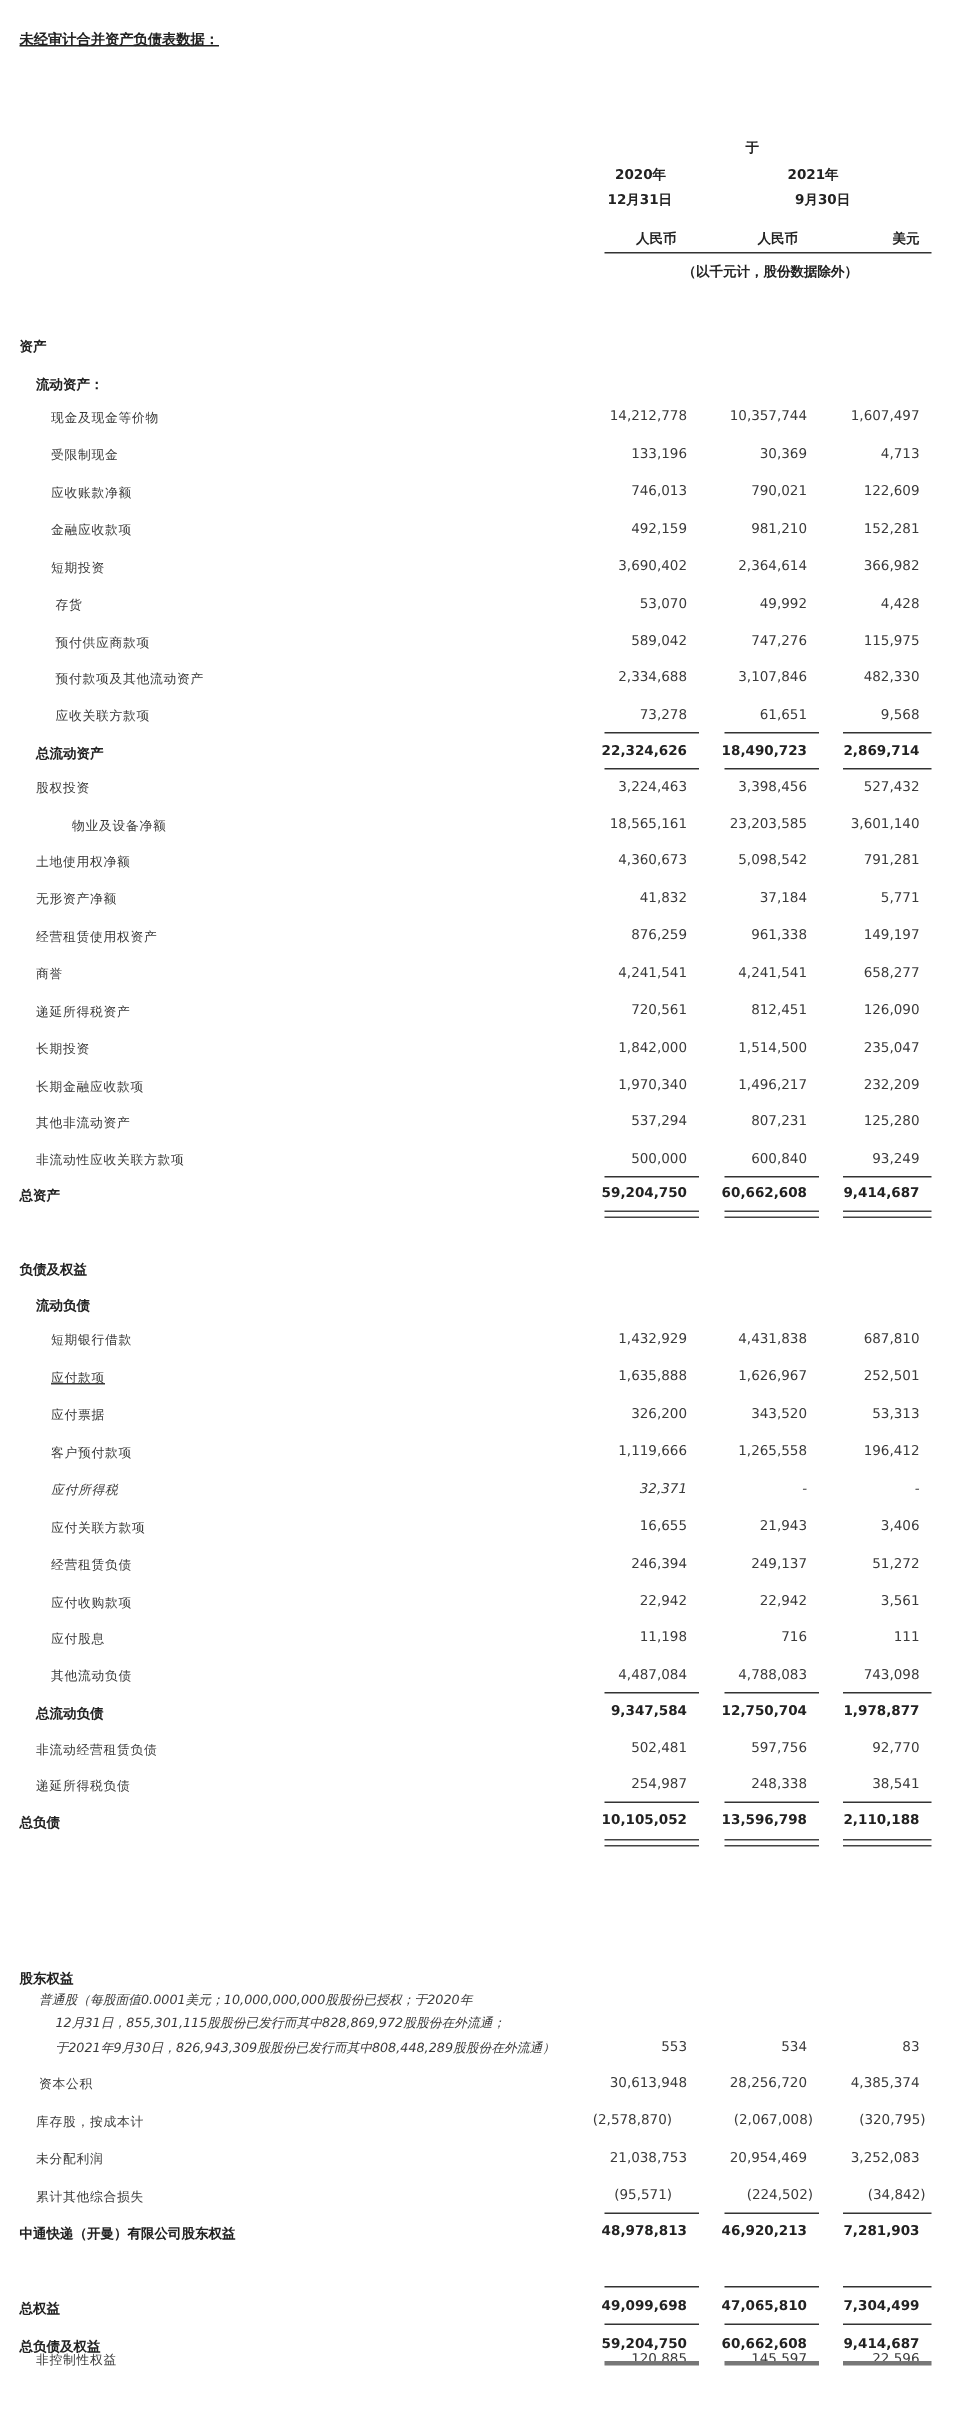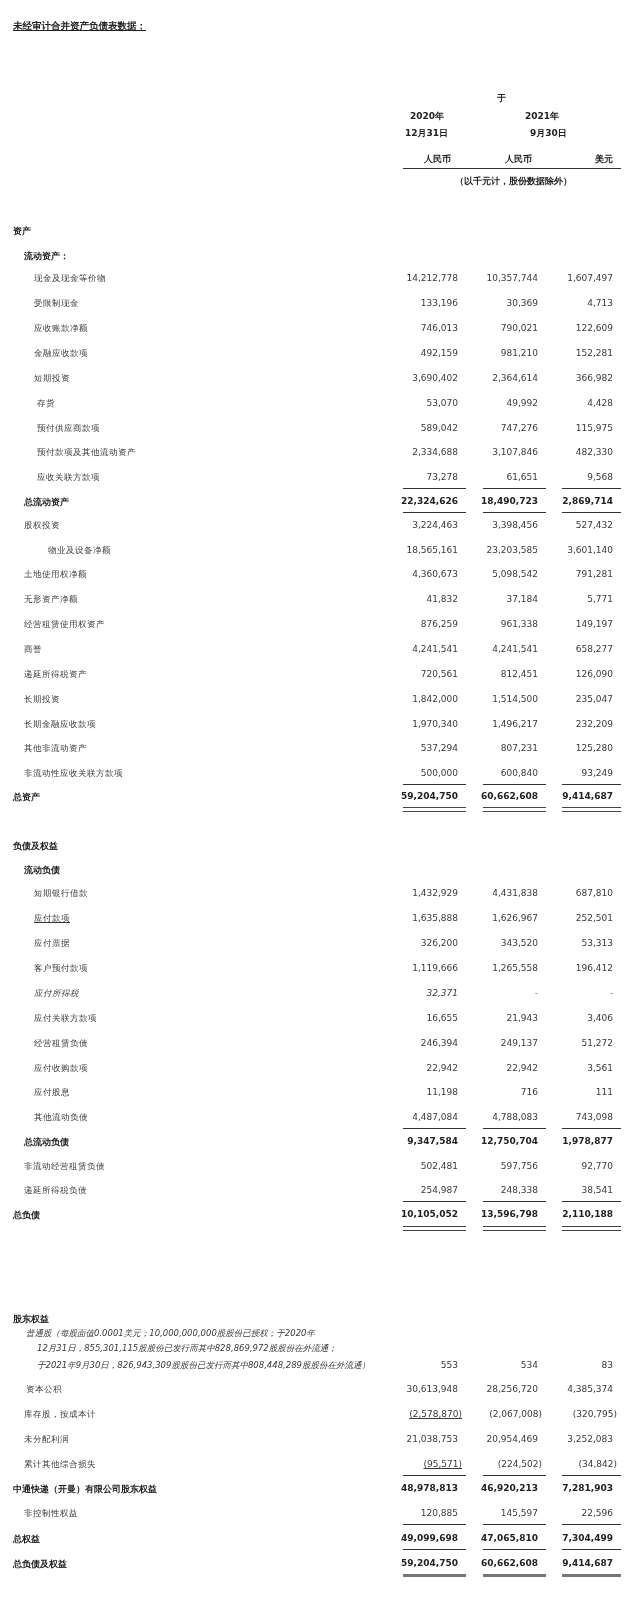--- a/index.html
+++ b/index.html
@@ -16,21 +16,21 @@
     .hdr-line { position: absolute; left: 403px; width: 218px; top: 168px; border-top: 1px solid #333; }
     .row { position: absolute; left: 0; width: 640px; height: 14px; }
     .lbl { position: absolute; white-space: nowrap; font-size: 8.5px; color: #3a3a3a; letter-spacing: 0.5px; }
     .lbl.bold { font-weight: bold; color: #222; letter-spacing: 0; font-size: 9px; }
     .num { position: absolute; text-align: right; white-space: nowrap; font-size: 9px; color: #3a3a3a; }
     .num.bold { font-weight: bold; color: #222; }
     .c1 { right: 182px; }  
     .c2 { right: 102px; }  
     .c3 { right: 27px; }   
     .c3p { right: 23px; }
-    .c1p { right: 178px; text-decoration: underline; }
+    .c1p { right: 192px; }
     .c2p { right: 98px; }
     .line { position: absolute; border-top: 1px solid #333; height: 0; }
     .dbl { position: absolute; height: 3px; border-top: 1px solid #444; border-bottom: 1px solid #444; }
     .thick { position: absolute; height: 3px; background: #777; }
     .l1 { left: 403px; width: 63px; }
     .l2 { left: 483px; width: 63px; }
     .l3 { left: 562px; width: 59px; }
     .note { position: absolute; white-space: nowrap; font-size: 8.5px; color: #3a3a3a; font-style: italic; }
   </style>
 </head>
@@ -335,21 +335,21 @@
 <div class="line l1" style="top:1475px;"></div>
 <div class="line l2" style="top:1475px;"></div>
 <div class="line l3" style="top:1475px;"></div>
 
 <div class="row" style="top:1483px;">
   <span class="lbl bold" style="left:13px;">中通快递（开曼）有限公司股东权益</span>
   <span class="num bold c1">48,978,813</span>
   <span class="num bold c2">46,920,213</span>
   <span class="num bold c3">7,281,903</span>
 </div>
-<div class="row" style="top:1508px;">
+<div class="row" style="top:1568px;">
   <span class="lbl" style="left:24px;">非控制性权益</span>
   <span class="num c1">120,885</span>
   <span class="num c2">145,597</span>
   <span class="num c3">22,596</span>
 </div>
 <div class="line l1" style="top:1524px;"></div>
 <div class="line l2" style="top:1524px;"></div>
 <div class="line l3" style="top:1524px;"></div>
 
 <div class="row" style="top:1533px;">

